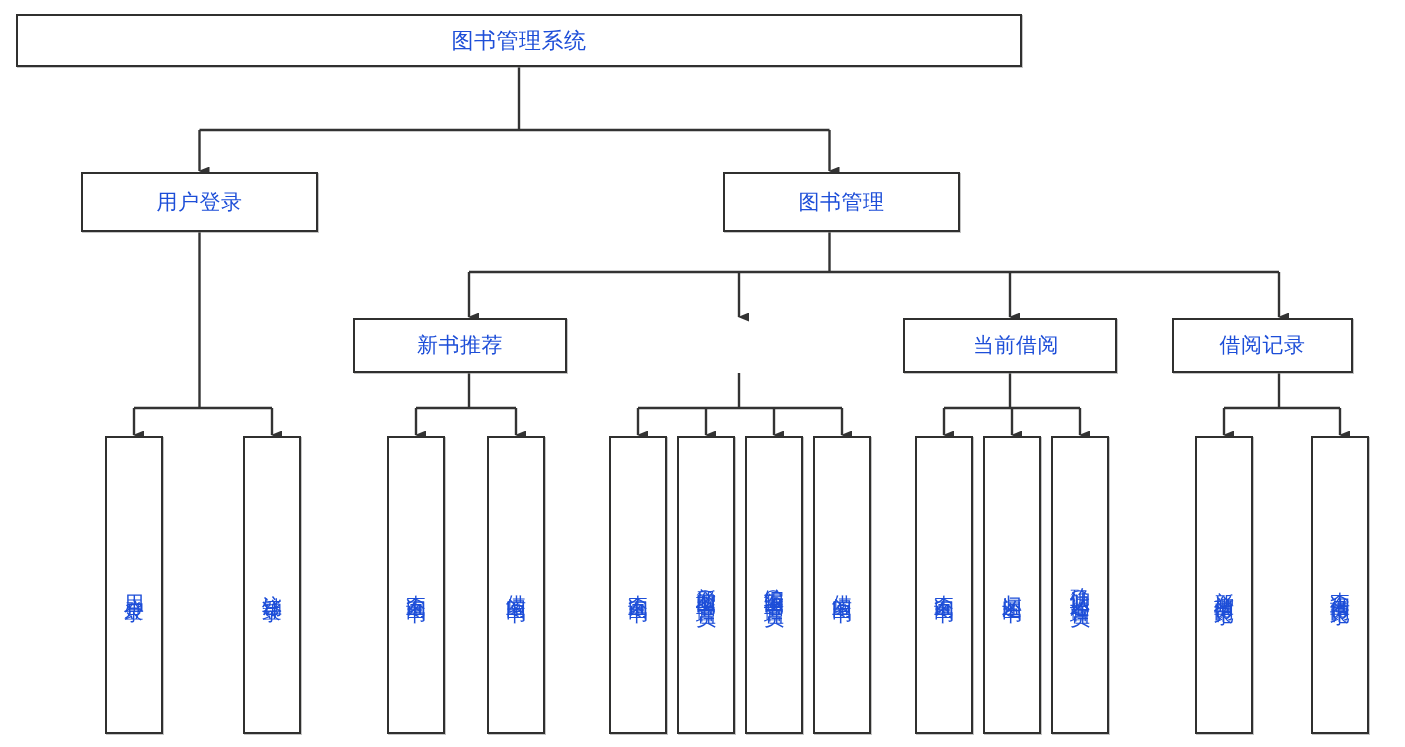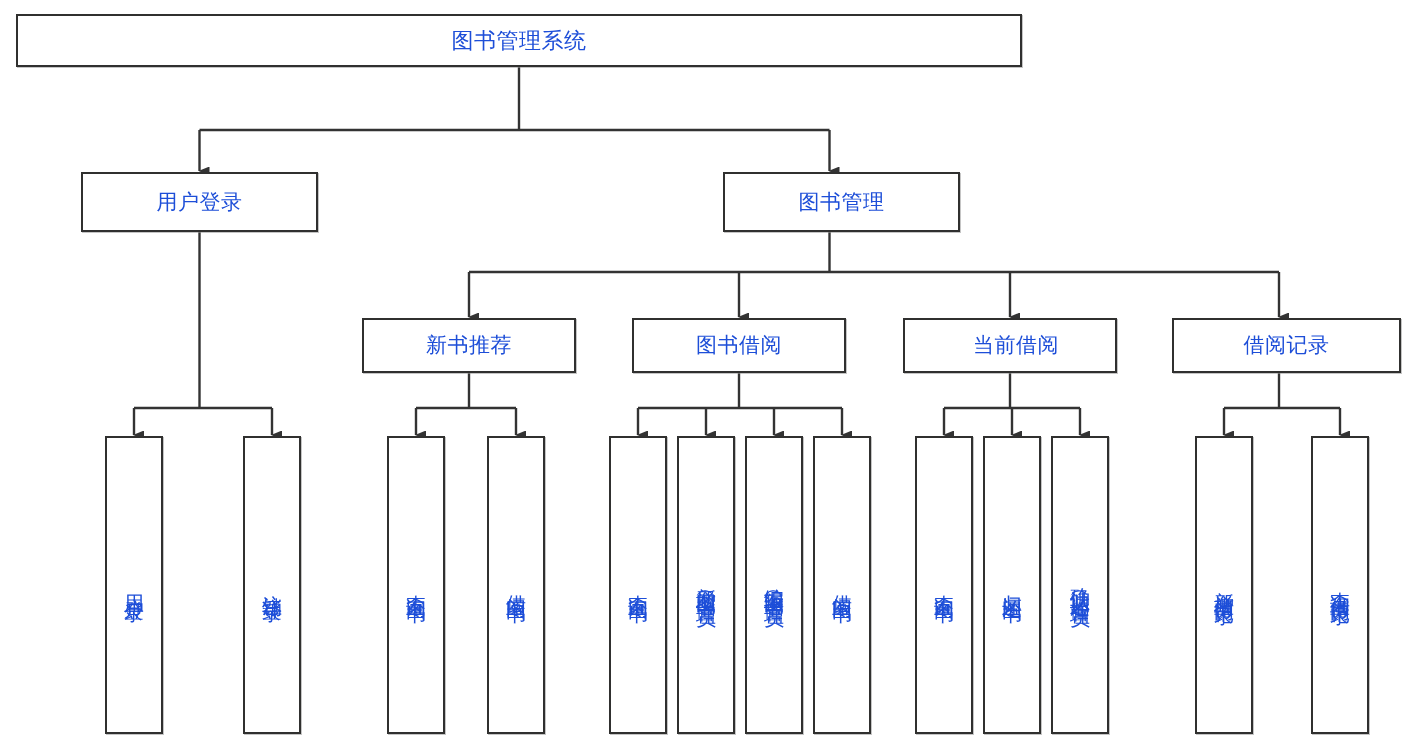--- a/index.html
+++ b/index.html
@@ -117,30 +117,27 @@
     <span class="label">图书管理系统</span>
   </div>
 
   <div class="node" style="left: 81px; top: 172px; width: 237px; height: 60px;">
     <span class="label">用户登录</span>
   </div>
   <div class="node" style="left: 711px; top: 172px; width: 237px; height: 60px; margin-left: 12px;">
     <span class="label">图书管理</span>
   </div>
 
-  <div class="node" style="left: 362px; top: 318px; width: 214px; height: 55px;">
+  <div class="node" style="left: 353px; top: 318px; width: 214px; height: 55px;">
     <span class="label">新书推荐</span>
-  </div>
-  <div class="node" style="left: 632px; top: 318px; width: 214px; height: 55px;">
-    <span class="label">图书借阅</span>
   </div>
   <div class="node" style="left: 903px; top: 318px; width: 214px; height: 55px; padding-left: 12px;">
     <span class="label">当前借阅</span>
   </div>
-  <div class="node" style="left: 1172px; top: 318px; width: 229px; height: 55px;">
+  <div class="node" style="left: 1172px; top: 318px; width: 181px; height: 55px;">
     <span class="label">借阅记录</span>
   </div>
 
   <div class="node vertical" style="left: 105px; top: 436px; width: 58px; height: 298px;">
     <span class="label">用户登录</span>
   </div>
   <div class="node vertical" style="left: 243px; top: 436px; width: 58px; height: 298px;">
     <span class="label">注销登录</span>
   </div>
   <div class="node vertical" style="left: 387px; top: 436px; width: 58px; height: 298px;">

